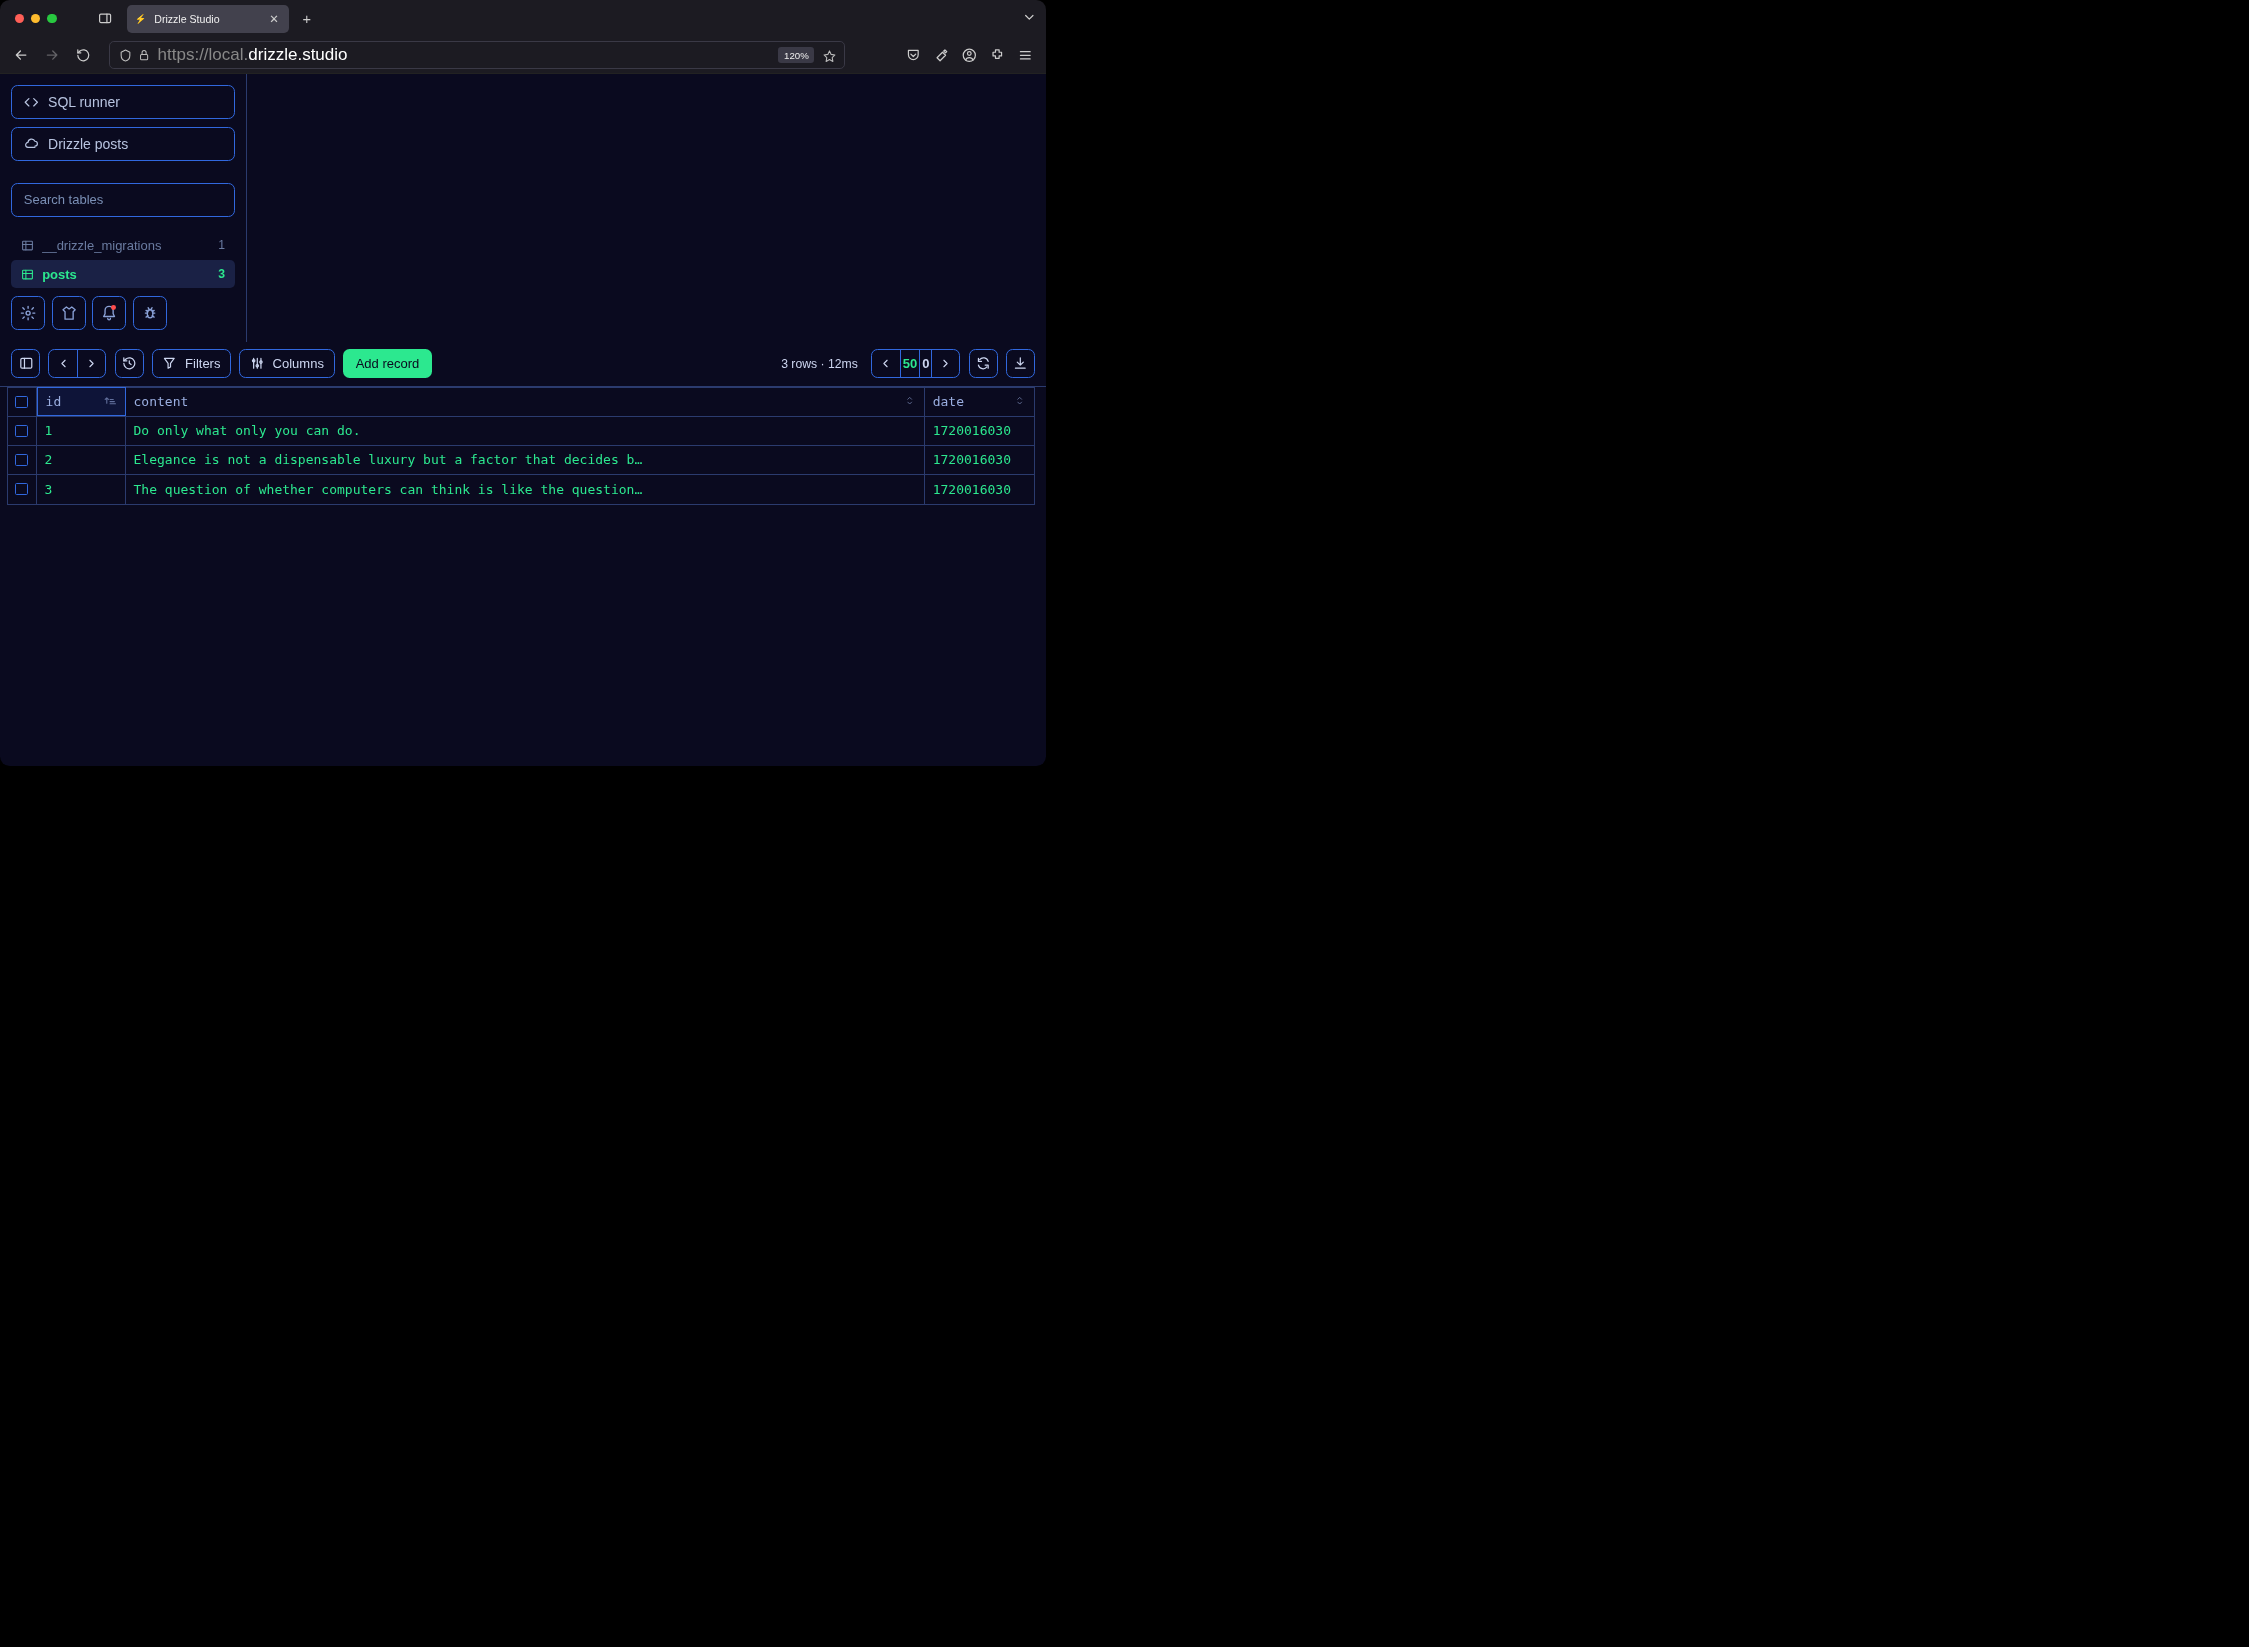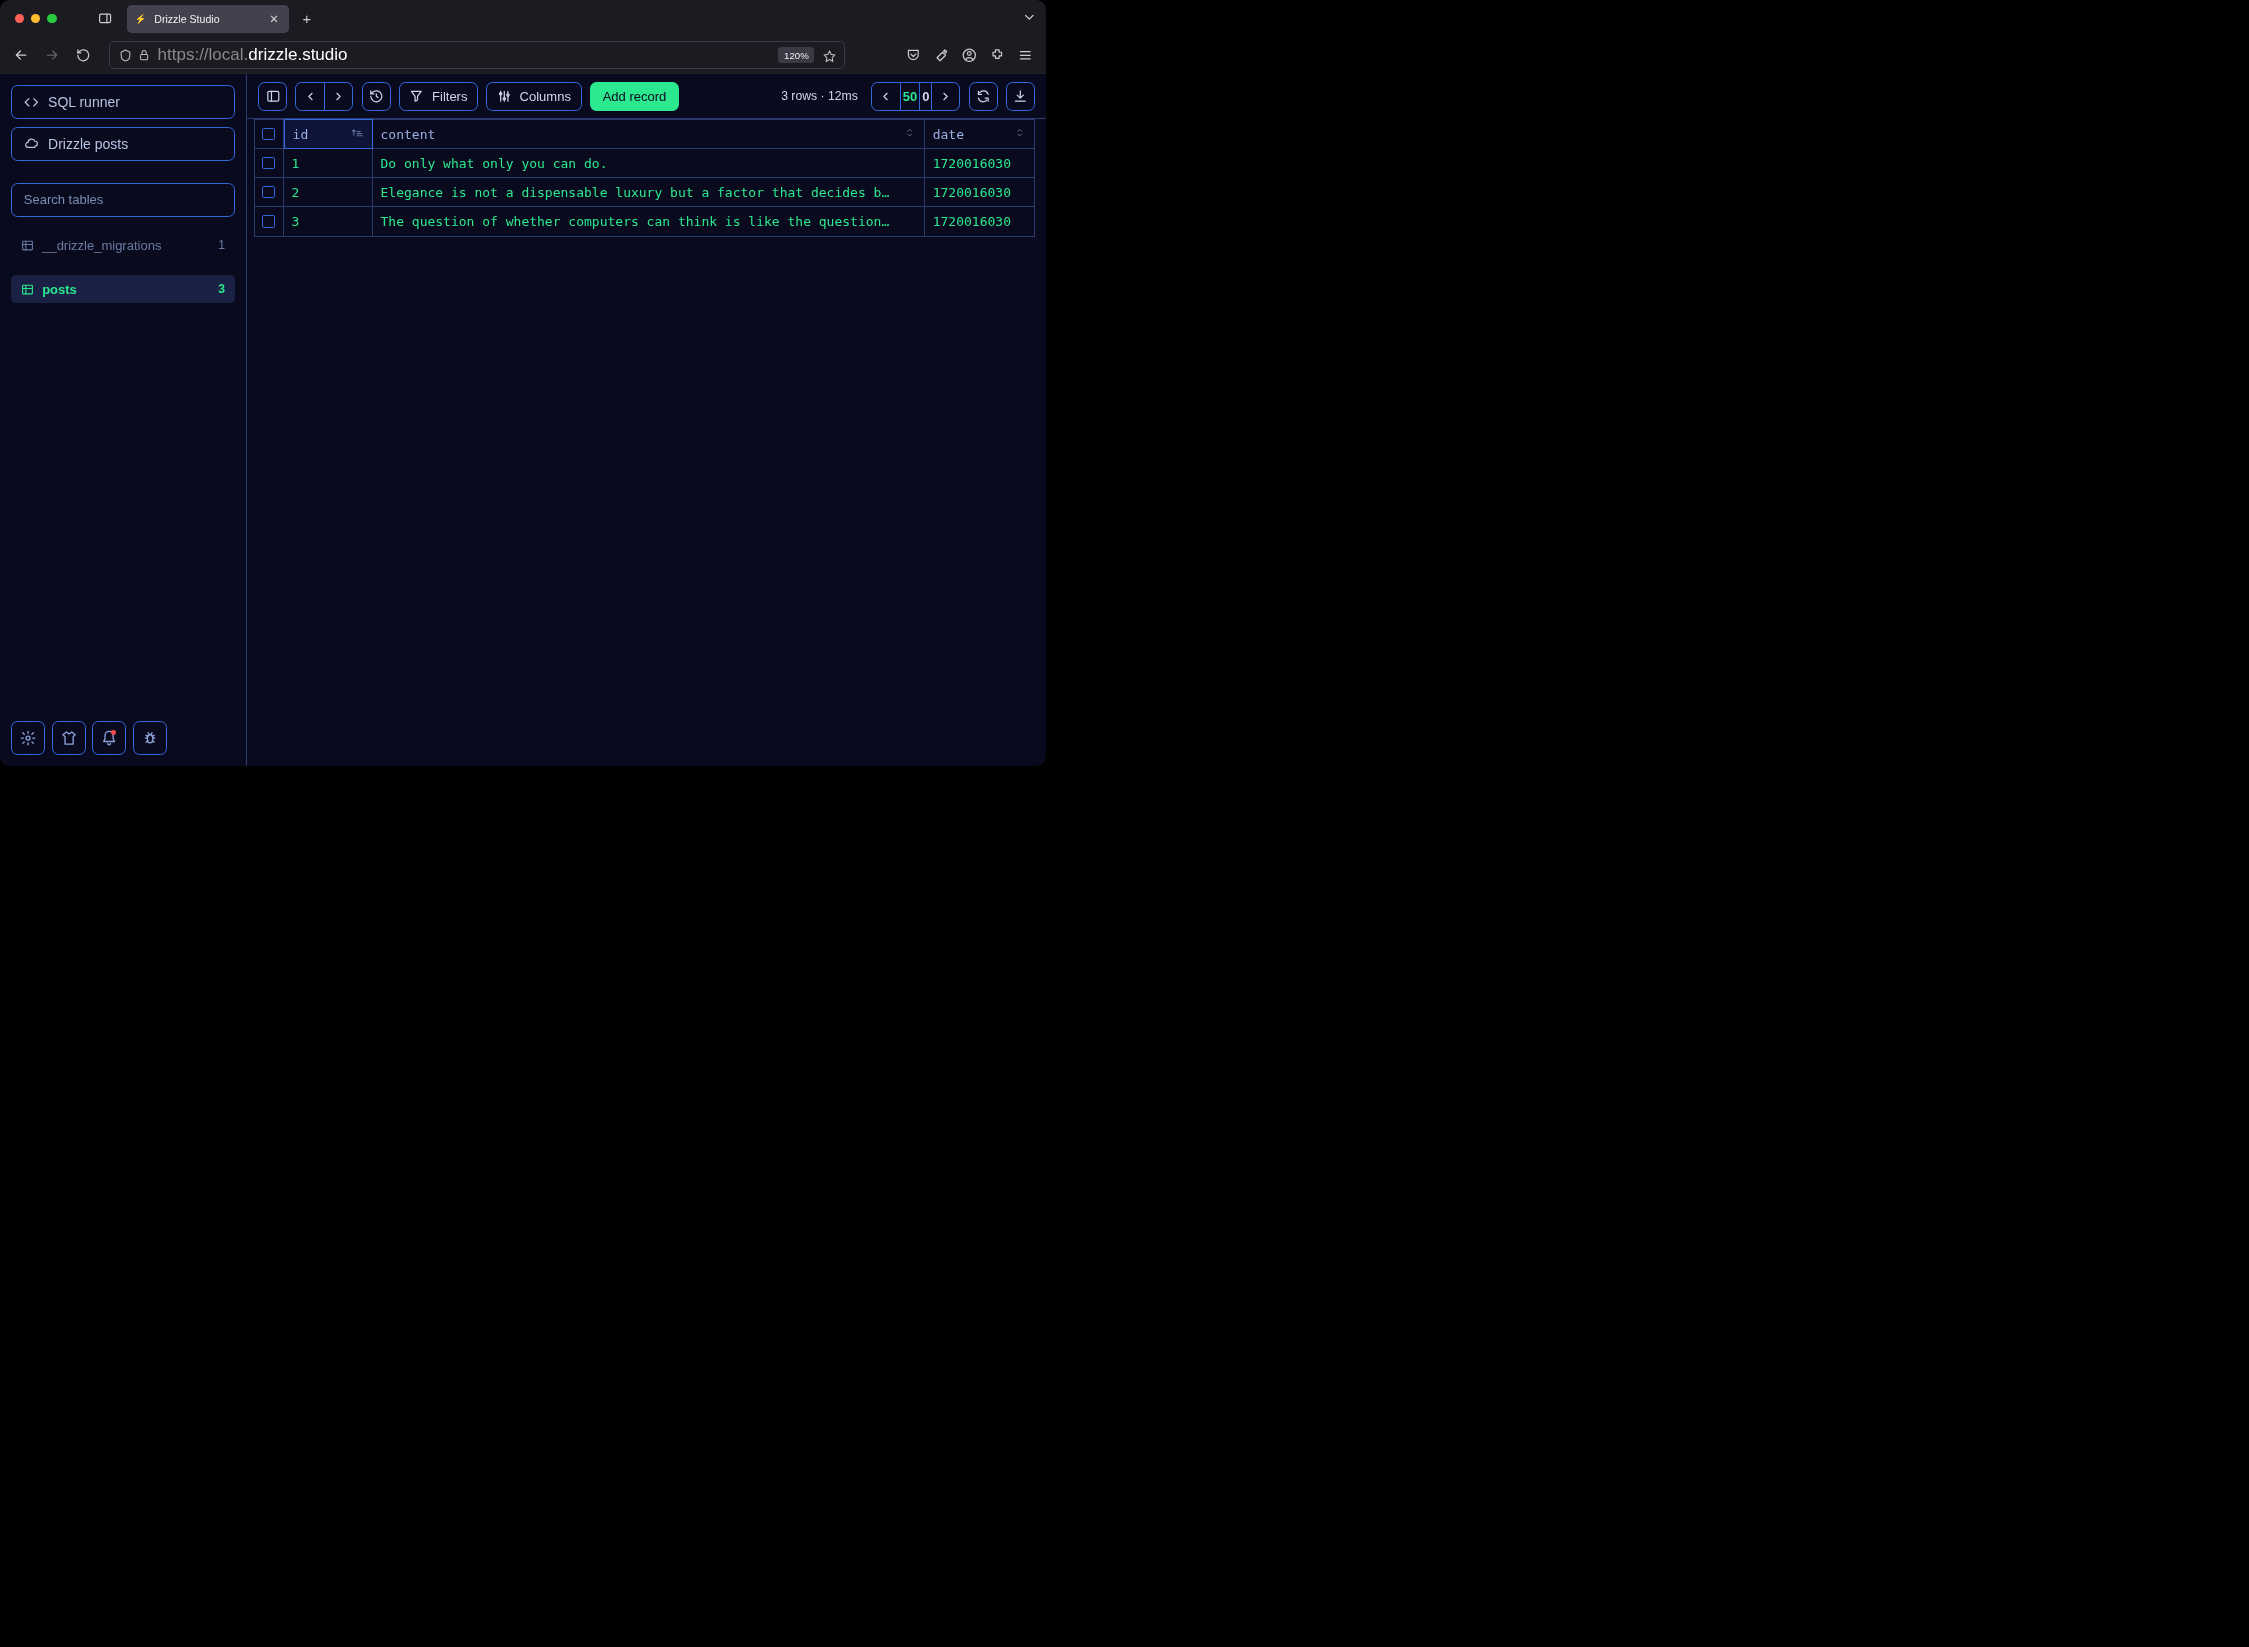--- a/index.html
+++ b/index.html
@@ -76,20 +76,21 @@
 .url-bar-right { margin-left: auto; display: flex; align-items: flex-end; gap: 8.1px; }
 .zoom-badge { background: #3a3946; border-radius: 3.2px; padding: 2.4px 5.7px; font-size: 9.7px; color: #eee; }
 .nav-right { display: flex; align-items: center; gap: 4.9px; }
 
 
 .app {
   display: flex;
   height: calc(100% - 73px);
   background: #0a0a1f;
   border-top: 0.8px solid #222;
+  flex-direction: column;
 }
 
 
 .sidebar {
   width: 247px;
   border-right: 1.6px solid #2b3b6e;
   padding: 11.4px;
   display: flex;
   flex-direction: column;
   gap: 8.1px;
@@ -113,21 +114,21 @@
   border-radius: 6.5px;
   height: 34px;
   display: flex;
   align-items: center;
   padding: 0 11.4px;
   color: #7a8fb5;
   font-size: 13px;
   margin-top: 13px;
 }
 
-.table-list { margin-top: 6.5px; display: flex; flex-direction: column; gap: 16px; }
+.table-list { margin-top: 6.5px; display: flex; flex-direction: column; gap: 1px; }
 .table-item {
   display: flex;
   align-items: center;
   padding: 6.5px 9.7px;
   border-radius: 4.9px;
   gap: 8.1px;
   cursor: pointer;
   font-size: 13px;
 }
 .table-item .tbl-icon { width: 13px; height: 13px; }

